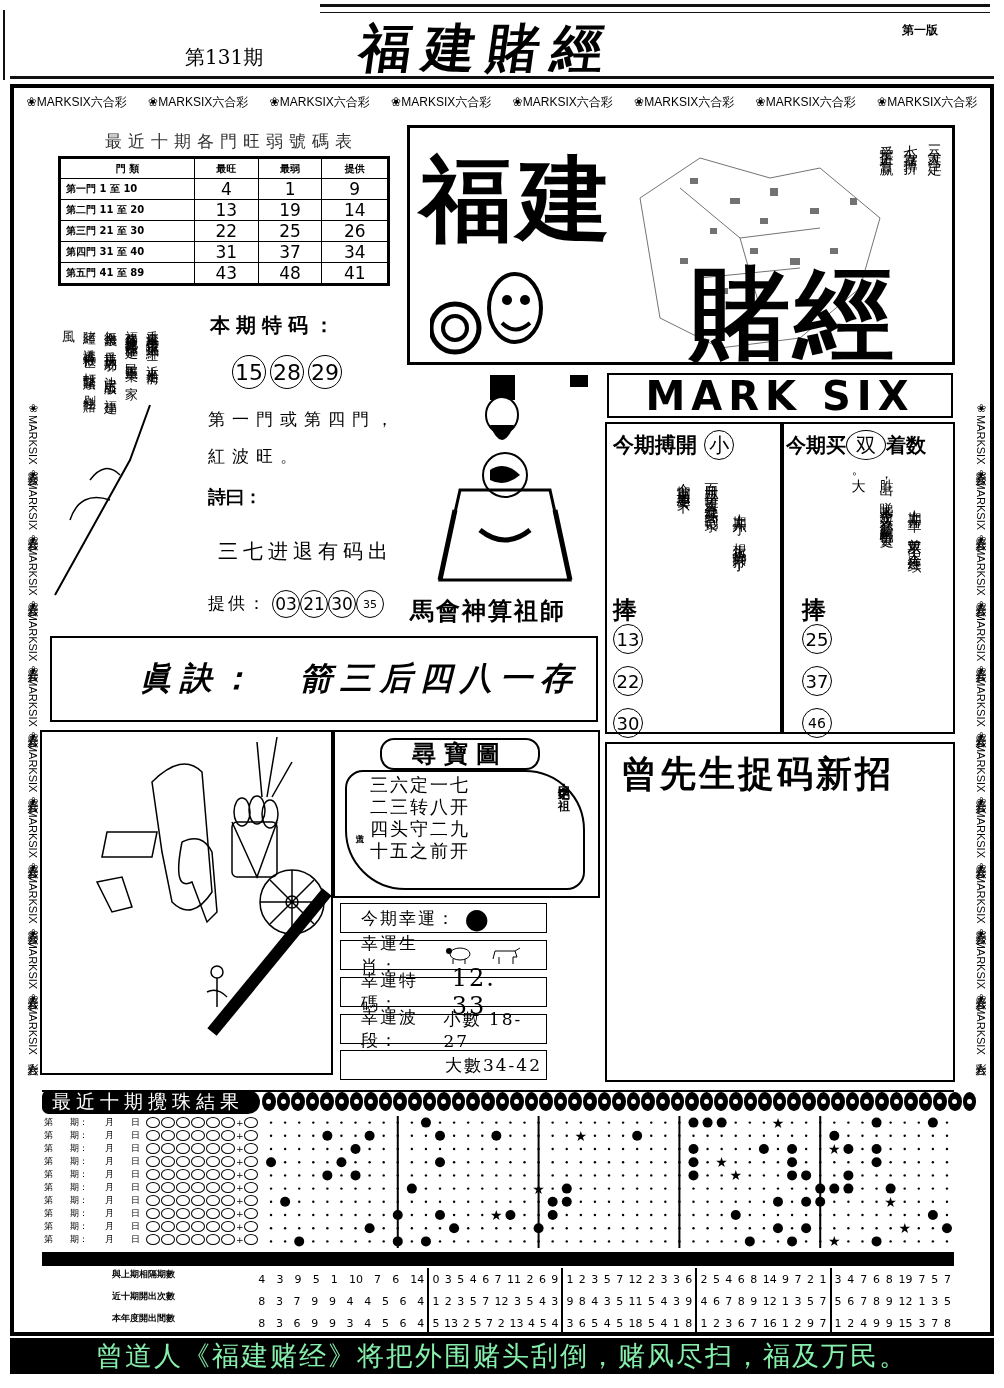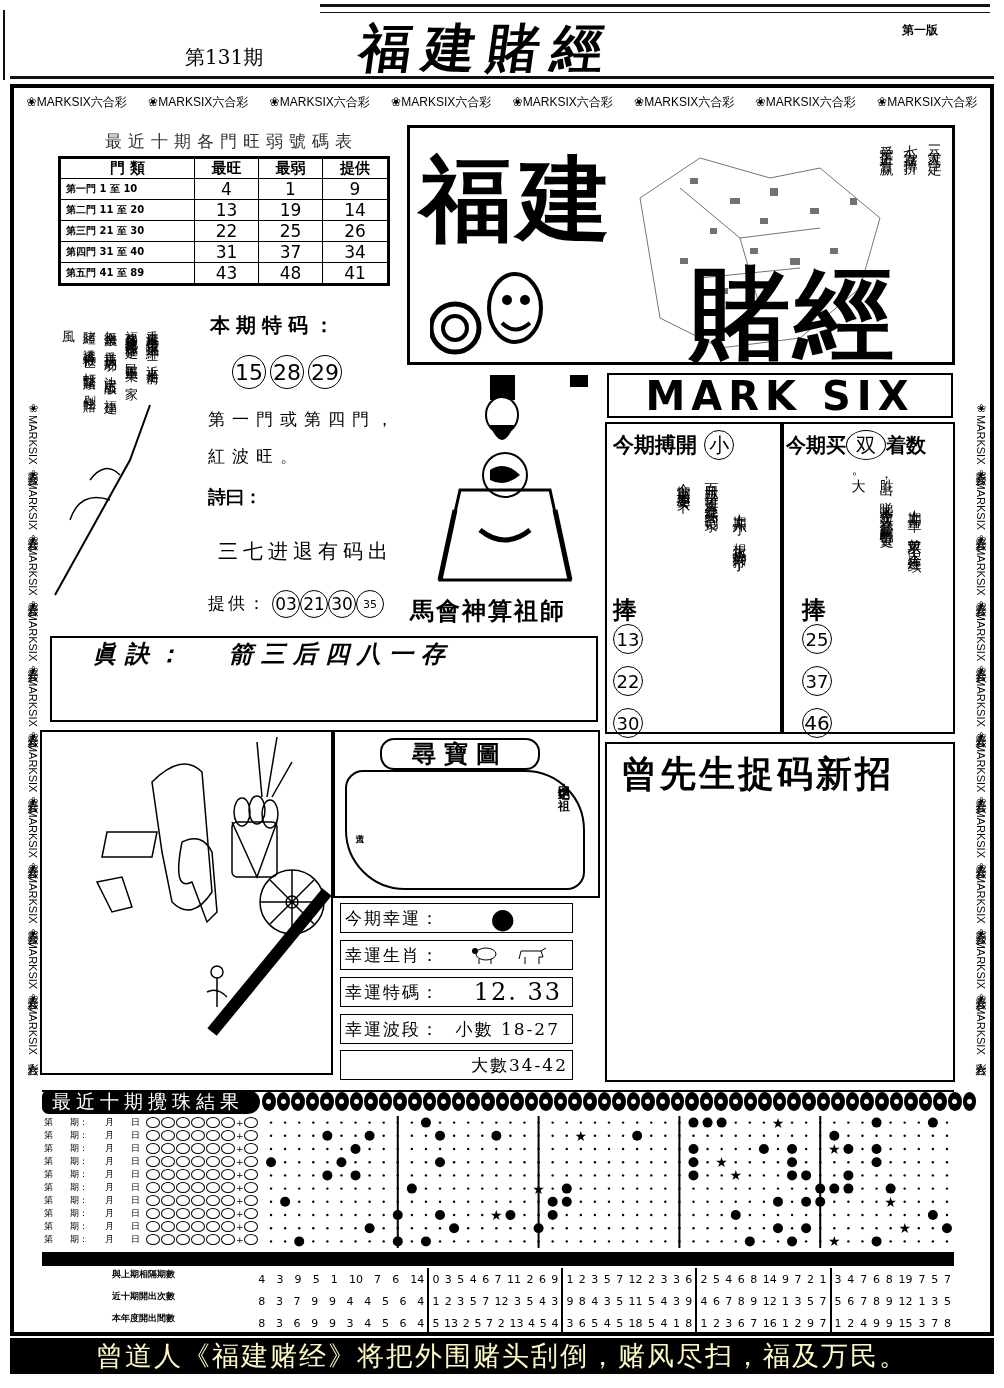--- a/index.html
+++ b/index.html
@@ -10,21 +10,21 @@
 .issue{position:absolute;left:185px;top:44px;font-size:20px}
 .edition{position:absolute;left:902px;top:22px;font-size:12px;font-weight:bold}
 .frame{position:absolute;left:10px;top:84px;width:984px;height:1252px;border:4px solid #000}
 .band-top{position:absolute;left:16px;top:90px;width:972px;height:24px;display:flex;align-items:center;justify-content:space-around;font-size:12px;font-family:"Liberation Sans Narrow","Liberation Sans",sans-serif;white-space:nowrap;overflow:hidden}
 .band-top span{letter-spacing:0}
 .band-side{position:absolute;width:26px;font-size:11px;writing-mode:vertical-rl;text-align:center;white-space:nowrap;overflow:hidden;font-family:"Liberation Sans",sans-serif}
 .flower{font-family:"DejaVu Sans",sans-serif}
 .tbl-title{position:absolute;left:105px;top:130px;font-size:17px;letter-spacing:6px;font-family:"DejaVu Sans",sans-serif;color:#333}
 table.gates{position:absolute;left:58px;top:156px;width:332px;border-collapse:collapse;border:3px solid #000;font-family:"DejaVu Sans",sans-serif}
 table.gates td,table.gates th{border:1.5px solid #000;height:21px;text-align:center;font-size:17px;font-weight:normal}
-table.gates th{font-weight:bold;font-size:15px}
+table.gates th{font-weight:bold;font-size:10px}
 table.gates td.g{text-align:left;font-size:10px;font-weight:bold;padding-left:5px;width:135px}
 .banner{position:absolute;left:407px;top:125px;width:548px;height:240px;border:3px solid #000;overflow:hidden}
 .banner .big1{position:absolute;left:10px;top:10px;font-size:92px;font-weight:bold;font-family:"DejaVu Serif",serif;letter-spacing:6px}
 .banner .big2{position:absolute;left:280px;top:120px;font-size:100px;font-weight:bold;font-family:"DejaVu Serif",serif;letter-spacing:4px}
 .banner .map{position:absolute;left:210px;top:10px;width:280px;height:220px;opacity:.55}
 .banner .verse{position:absolute;right:8px;top:6px;display:flex;flex-direction:row-reverse;gap:6px;font-size:14px;font-family:"DejaVu Sans",sans-serif}
 .banner .verse div{writing-mode:vertical-rl;letter-spacing:4px}
 .mask{position:absolute;left:20px;top:120px;width:130px;height:110px}
 .vert-poem{position:absolute;left:60px;top:320px;display:flex;flex-direction:row-reverse;gap:8px;font-size:13px;font-family:"DejaVu Sans",sans-serif}
 .vert-poem div{writing-mode:vertical-rl;letter-spacing:2px;line-height:1}
@@ -37,50 +37,50 @@
 .marksix{position:absolute;left:607px;top:373px;width:346px;height:45px;border:2px solid #000;display:flex;align-items:center;justify-content:center;font-size:40px;font-weight:900;font-family:"DejaVu Sans",sans-serif;letter-spacing:6px}
 .boxL{position:absolute;left:605px;top:422px;width:177px;height:312px;border:2px solid #000}
 .boxR{position:absolute;left:782px;top:422px;width:173px;height:312px;border:2px solid #000}
 .box-h{position:absolute;top:6px;left:6px;font-size:21px;font-weight:bold;font-family:"DejaVu Sans",sans-serif;white-space:nowrap}
 .box-h .circ{width:30px;height:30px;font-size:20px;font-weight:normal}
 .vcols{position:absolute;display:flex;flex-direction:row-reverse;gap:10px;font-size:14px;font-family:"DejaVu Sans",sans-serif}
 .vcols div{writing-mode:vertical-rl;letter-spacing:3px}
 .peng{position:absolute;font-size:24px;font-weight:bold;font-family:"DejaVu Sans",sans-serif}
 .stack{position:absolute;display:flex;flex-direction:column;gap:12px}
 .stack .circ{width:30px;height:30px;font-size:18px}
-.slogan{position:absolute;left:50px;top:636px;width:548px;height:86px;border:2px solid #000;display:flex;padding-left:41px;font-size:24px;font-style:italic;font-weight:bold;letter-spacing:8px}
+.slogan{position:absolute;left:50px;top:636px;width:548px;height:86px;border:2px solid #000;display:flex;align-items:center;padding-left:88px;font-size:32px;font-style:italic;font-weight:bold;letter-spacing:8px}
 .slogan .k{margin-right:40px}
 .art{position:absolute;left:40px;top:730px;width:293px;height:345px;border:2px solid #000}
 .treasure{position:absolute;left:333px;top:730px;width:267px;height:168px;border:2px solid #000}
 .scroll-t{position:absolute;left:45px;top:6px;width:160px;height:32px;border:2px solid #000;border-radius:14px;display:flex;align-items:center;justify-content:center;font-size:24px;font-weight:bold;letter-spacing:8px;font-family:"DejaVu Sans",sans-serif}
 .scroll-body{position:absolute;left:10px;top:38px;width:240px;height:120px;border:2px solid #000;border-radius:18px 60px 18px 60px}
 .scroll-lines{position:absolute;left:35px;top:42px;font-size:18px;letter-spacing:2px;line-height:22px;text-align:center}
 .scroll-side{position:absolute;left:220px;top:45px;writing-mode:vertical-rl;font-size:12px;font-weight:bold;font-family:"DejaVu Sans",sans-serif}
 .scroll-side2{position:absolute;left:18px;top:95px;writing-mode:vertical-rl;font-size:9px;font-family:"DejaVu Sans",sans-serif}
-.lucky{position:absolute;left:340px;width:233px;height:30px;border:1.5px solid #000;display:flex;align-items:center;padding-left:4px;font-size:17px;font-family:"DejaVu Sans",sans-serif;letter-spacing:2px}
+.lucky{position:absolute;left:340px;width:207px;height:30px;border:1.5px solid #000;display:flex;align-items:center;padding-left:20px;font-size:17px;font-family:"DejaVu Sans",sans-serif;letter-spacing:2px}
 .lucky .v{margin-left:auto;margin-right:10px;font-family:"DejaVu Serif",serif}
 .zeng{position:absolute;left:605px;top:742px;width:350px;height:340px;border:2px solid #000}
 .zeng-h{position:absolute;left:14px;top:6px;font-size:36px;font-weight:900;font-family:"DejaVu Sans",sans-serif;letter-spacing:3px}
 .zeng-p{position:absolute;left:14px;top:54px;width:330px;font-size:17px;line-height:36.5px;letter-spacing:3px;text-align:justify}
 .draw-head{position:absolute;left:42px;top:1090px;width:912px;height:24px;background:#fff;border-top:2px solid #000}
 .draw-title{position:absolute;left:42px;top:1090px;height:24px;width:218px;background:#000;color:#fff;font-size:19px;letter-spacing:5px;border-radius:12px 22px 22px 12px;display:flex;align-items:center;padding-left:10px}
 .head-balls{position:absolute;left:262px;top:1092px;display:flex;gap:1px}
 .hb{width:13.6px;height:19px;border-radius:50%;background:#000;position:relative}
 .hb:after{content:"";position:absolute;left:4px;top:7px;width:5px;height:5px;background:#fff;border-radius:50%}
 .rows-left{position:absolute;left:44px;top:1116px;width:220px}
 .rowl{height:13px;display:flex;align-items:center;font-size:9px;font-family:"DejaVu Sans",sans-serif}
 .rowl .lab{width:102px;display:flex;justify-content:space-between;padding-right:6px}
 .oc{width:14px;height:11px;border:1px solid #000;border-radius:50%;margin-right:1px}
 .grid{position:absolute;left:264px;top:1116px;width:690px;height:132px}
 .stats-bar{position:absolute;left:42px;top:1252px;width:912px;height:14px;background:#000}
 .stats{position:absolute;left:42px;top:1268px;width:912px}
 .srow{height:22px;display:flex;align-items:flex-start;font-size:11px;font-family:"DejaVu Sans",sans-serif}
 .srow .lab{width:220px;padding-left:70px;font-size:9px;font-weight:bold}
 .sgroup{display:flex;justify-content:space-between;padding:0 3px;border-left:2px solid #000;height:22px;align-items:center}
-.footer{position:absolute;left:10px;top:1338px;width:984px;height:36px;background:#000;color:#fef9c3;font-size:27px;display:flex;align-items:center;justify-content:center;letter-spacing:2px;font-family:"DejaVu Serif",serif}
+.footer{position:absolute;left:10px;top:1338px;width:984px;height:36px;background:#000;color:#86efac;font-size:27px;display:flex;align-items:center;justify-content:center;letter-spacing:2px;font-family:"DejaVu Serif",serif}
 </style>
 </head>
 <body>
 
 <div class="hdr-line" style="left:320px;top:4px;width:670px;height:3px"></div>
 <div class="hdr-line" style="left:320px;top:12px;width:670px;height:1px"></div>
 <div class="hdr-line" style="left:3px;top:10px;width:2px;height:70px"></div>
 <div class="hdr-line" style="left:10px;top:76px;width:984px;height:3px"></div>
 <div class="issue">第131期</div>
 <div class="title-main">福建賭經</div>
@@ -249,21 +249,21 @@
   </div>
   <div class="vcols" style="left:66px;top:44px;height:260px">
     <div style="margin-top:30px">上期开单，单双不一定会连续</div>
     <div>胜出，睇来今次买双必赢的机会更</div>
     <div>大。</div>
   </div>
   <div class="peng" style="left:18px;top:170px">捧</div>
   <div class="stack" style="left:18px;top:200px" id="evenNums">
       <span class="circ" style="width: 30px; height: 30px; font-size: 18px;">25</span>
       <span class="circ" style="width: 30px; height: 30px; font-size: 18px;">37</span>
-      <span class="circ" style="width: 30px; height: 30px; font-size: 20px;">46</span>
+      <span class="circ" style="width: 30px; height: 30px; font-size: 14px;">46</span>
     </div>
 </div>
 
 <div class="slogan">
   <span class="k">眞訣：</span>
   <span>箭三后四八一存</span>
 </div>
 
 <div class="art">
   <svg width="289" height="341" viewBox="0 0 289 341">
@@ -283,20 +283,26 @@
       <circle cx="175" cy="240" r="6"></circle>
         <path d="M175 246 L175 275 M165 260 Q175 255 185 265"></path>
     </g>
     <path d="M170 300 L285 160" stroke="#000" stroke-width="12"></path>
   </svg>
 </div>
 
 <div class="treasure">
   <div class="scroll-body"></div>
   <div class="scroll-t">尋寶圖</div>
+  <div class="scroll-lines">
+    <div>三六定一七</div>
+    <div>二三转八开</div>
+    <div>四头守二九</div>
+    <div>十五之前开</div>
+  </div>
   <div class="scroll-side">字记之曰：祖</div>
   <div class="scroll-side2">曾道人</div>
 </div>
 
 <div class="lucky" style="top:903px">
   <span>今期幸運：</span>
   <span class="v" style="font-size:28px;margin-right:55px">●</span>
 </div>
 <div class="lucky" style="top:940px">
   <span>幸運生肖：</span>

